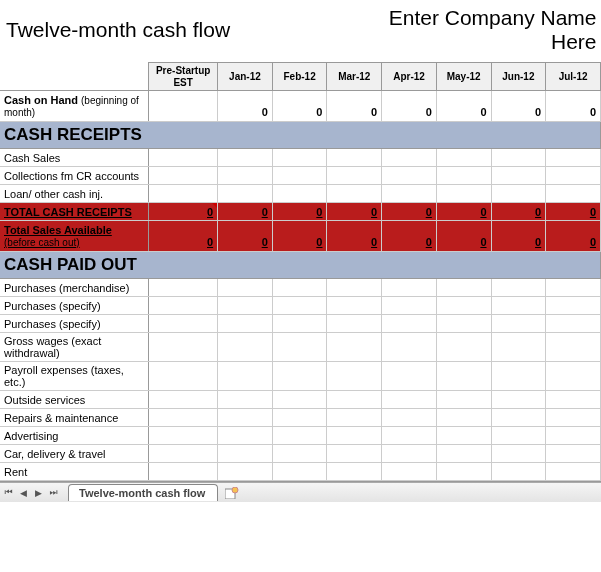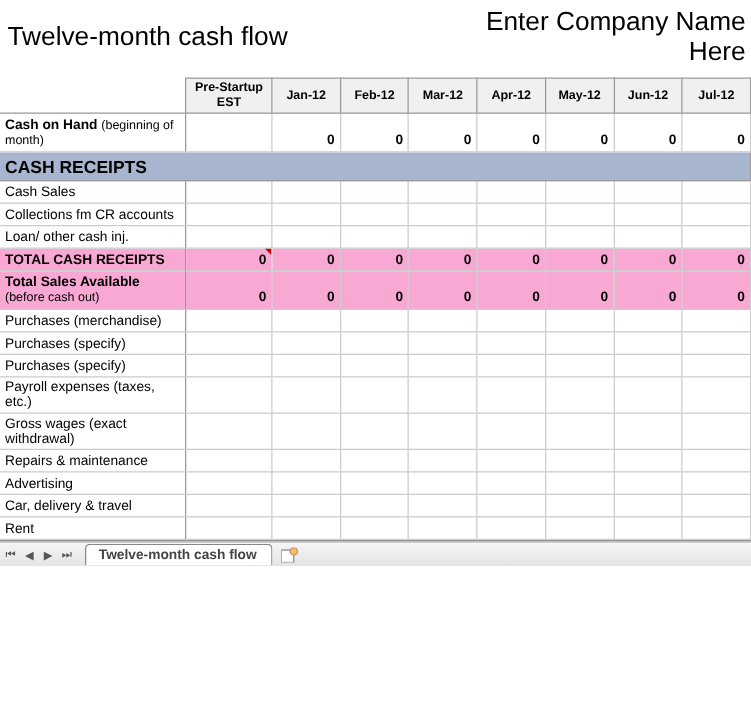--- a/index.html
+++ b/index.html
@@ -56,27 +56,27 @@
   td.label {
     text-align: left;
     border-left: none;
     border-right: 1px solid #999;
     padding-left: 4px;
   }
   tr.bold td.label, tr.bold td.cell { font-weight: bold; }
   tr.section-header td {
     background: #a7b5ce;
     font-weight: bold;
-    font-size: 14px;
+    font-size: 17px;
     padding: 3px 4px;
     border: 1px solid #999;
     border-left: none;
     height: 18px;
   }
-  tr.shaded td.cell, tr.shaded td.label { background: #f9a8d4; }
+  tr.shaded td.cell, tr.shaded td.label { background: #b91c1c; text-decoration: underline; }
   .sub { font-weight: normal; font-size: 10px; }
   .tab-strip {
     height: 20px;
     background: linear-gradient(#f5f5f5,#e4e4e4);
     border-top: 1px solid #aaa;
     display: flex;
     align-items: center;
     font-size: 11px;
   }
   .nav-btn {
@@ -218,20 +218,23 @@
     <td class="cell">0</td>
           <td class="cell">0</td>
           <td class="cell">0</td>
           <td class="cell">0</td>
           <td class="cell">0</td>
           <td class="cell">0</td>
           <td class="cell">0</td>
           <td class="cell">0</td>
   </tr>
 
+  <tr class="section-header">
+    <td colspan="9">CASH PAID OUT</td>
+  </tr>
 
   <tr>
           <td class="cell label">Purchases (merchandise)</td>
           <td class="cell"></td>
           <td class="cell"></td>
           <td class="cell"></td>
           <td class="cell"></td>
           <td class="cell"></td>
           <td class="cell"></td>
           <td class="cell"></td>
@@ -253,32 +256,43 @@
           <td class="cell"></td>
           <td class="cell"></td>
           <td class="cell"></td>
           <td class="cell"></td>
           <td class="cell"></td>
           <td class="cell"></td>
           <td class="cell"></td>
           <td class="cell"></td>
         </tr>
   <tr>
+          <td class="cell label">Gross wages (exact withdrawal)</td>
+          <td class="cell"></td>
+          <td class="cell"></td>
+          <td class="cell"></td>
+          <td class="cell"></td>
+          <td class="cell"></td>
+          <td class="cell"></td>
+          <td class="cell"></td>
+          <td class="cell"></td>
+        </tr>
+  <tr>
           <td class="cell label">Payroll expenses (taxes, etc.)</td>
           <td class="cell"></td>
           <td class="cell"></td>
           <td class="cell"></td>
           <td class="cell"></td>
           <td class="cell"></td>
           <td class="cell"></td>
           <td class="cell"></td>
           <td class="cell"></td>
         </tr>
   <tr>
-          <td class="cell label">Gross wages (exact withdrawal)</td>
+          <td class="cell label">Outside services</td>
           <td class="cell"></td>
           <td class="cell"></td>
           <td class="cell"></td>
           <td class="cell"></td>
           <td class="cell"></td>
           <td class="cell"></td>
           <td class="cell"></td>
           <td class="cell"></td>
         </tr>
   <tr>

